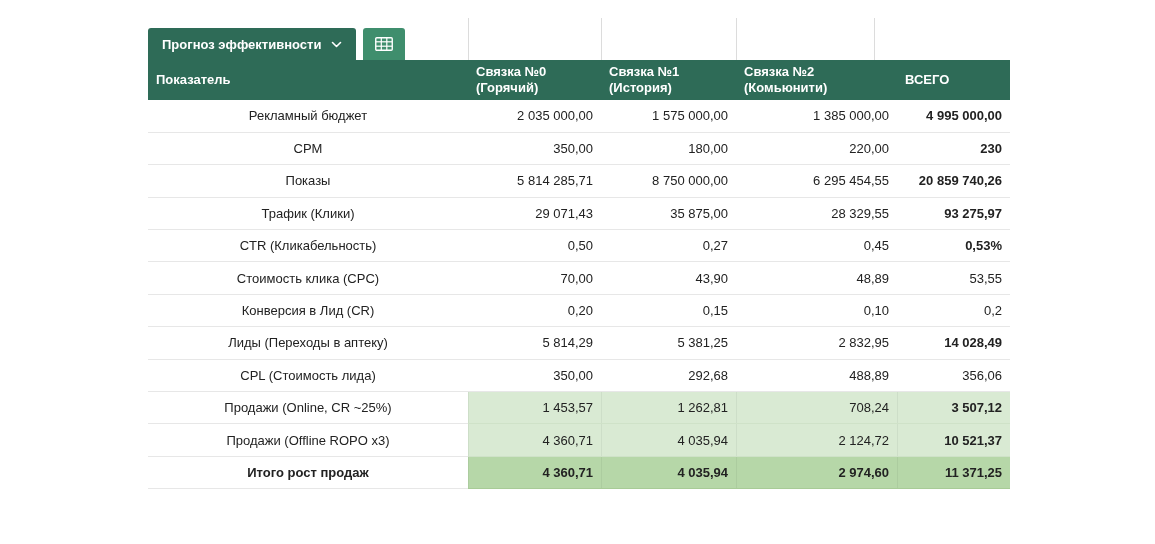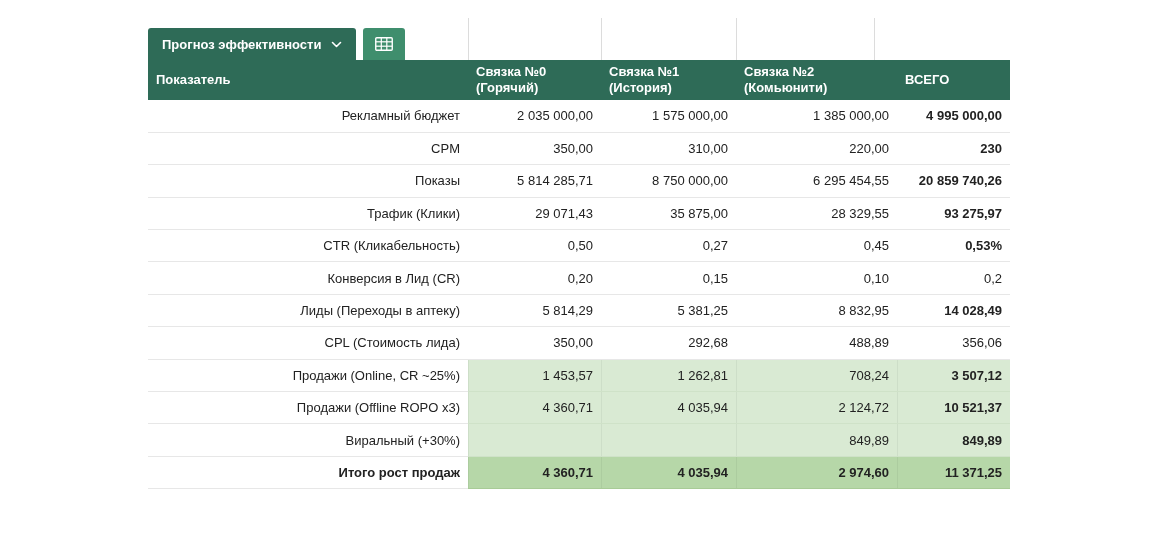--- a/index.html
+++ b/index.html
@@ -86,21 +86,21 @@
     color: #222222;
     border-bottom: 1px solid #e7e7e7;
     height: 32.4px;
     box-sizing: border-box;
     padding: 0 8px;
     background: #ffffff;
     vertical-align: middle;
     overflow: hidden;
     white-space: nowrap;
   }
-  td.label { text-align: right; }
+  td.label { text-align: center; }
   td.num   { text-align: right; margin-top: 8px; }
   .bold    { font-weight: bold; }
   tr.light td.num {
     background: var(--g3, #d9ead3);
     box-shadow: inset 1px 0 0 rgba(0,0,0,0.05);
     border-bottom: 1px solid #cfe2c8;
   }
   tr.grand td.num {
     background: var(--g4, #b6d7a8);
     font-weight: bold;
@@ -164,21 +164,21 @@
         <tr class="row plain">
           <td class="label">Рекламный бюджет</td>
           <td class="num">2 035 000,00</td>
           <td class="num">1 575 000,00</td>
           <td class="num">1 385 000,00</td>
           <td class="num total bold">4 995 000,00</td>
         </tr>
         <tr class="row plain">
           <td class="label">CPM</td>
           <td class="num">350,00</td>
-          <td class="num">310,00</td>
+          <td class="num">180,00</td>
           <td class="num">220,00</td>
           <td class="num total bold">230</td>
         </tr>
         <tr class="row plain">
           <td class="label">Показы</td>
           <td class="num">5 814 285,71</td>
           <td class="num">8 750 000,00</td>
           <td class="num">6 295 454,55</td>
           <td class="num total bold">20 859 740,26</td>
         </tr>
@@ -190,31 +190,38 @@
           <td class="num total bold">93 275,97</td>
         </tr>
         <tr class="row plain">
           <td class="label">CTR (Кликабельность)</td>
           <td class="num">0,50</td>
           <td class="num">0,27</td>
           <td class="num">0,45</td>
           <td class="num total bold">0,53%</td>
         </tr>
         <tr class="row plain">
+          <td class="label">Стоимость клика (CPC)</td>
+          <td class="num">70,00</td>
+          <td class="num">43,90</td>
+          <td class="num">48,89</td>
+          <td class="num total">53,55</td>
+        </tr>
+        <tr class="row plain">
           <td class="label">Конверсия в Лид (CR)</td>
           <td class="num">0,20</td>
           <td class="num">0,15</td>
           <td class="num">0,10</td>
           <td class="num total">0,2</td>
         </tr>
         <tr class="row plain">
           <td class="label">Лиды (Переходы в аптеку)</td>
           <td class="num">5 814,29</td>
           <td class="num">5 381,25</td>
-          <td class="num">8 832,95</td>
+          <td class="num">2 832,95</td>
           <td class="num total bold">14 028,49</td>
         </tr>
         <tr class="row plain">
           <td class="label">CPL (Стоимость лида)</td>
           <td class="num">350,00</td>
           <td class="num">292,68</td>
           <td class="num">488,89</td>
           <td class="num total">356,06</td>
         </tr>
         <tr class="row light">
@@ -224,27 +231,20 @@
           <td class="num">708,24</td>
           <td class="num total bold">3 507,12</td>
         </tr>
         <tr class="row light">
           <td class="label">Продажи (Offline ROPO x3)</td>
           <td class="num">4 360,71</td>
           <td class="num">4 035,94</td>
           <td class="num">2 124,72</td>
           <td class="num total bold">10 521,37</td>
         </tr>
-        <tr class="row light">
-          <td class="label">Виральный (+30%)</td>
-          <td class="num"></td>
-          <td class="num"></td>
-          <td class="num">849,89</td>
-          <td class="num total bold">849,89</td>
-        </tr>
         <tr class="row grand">
           <td class="label bold">Итого рост продаж</td>
           <td class="num bold">4 360,71</td>
           <td class="num bold">4 035,94</td>
           <td class="num bold">2 974,60</td>
           <td class="num total bold">11 371,25</td>
         </tr>
       </tbody>
   </table>
 </div>

